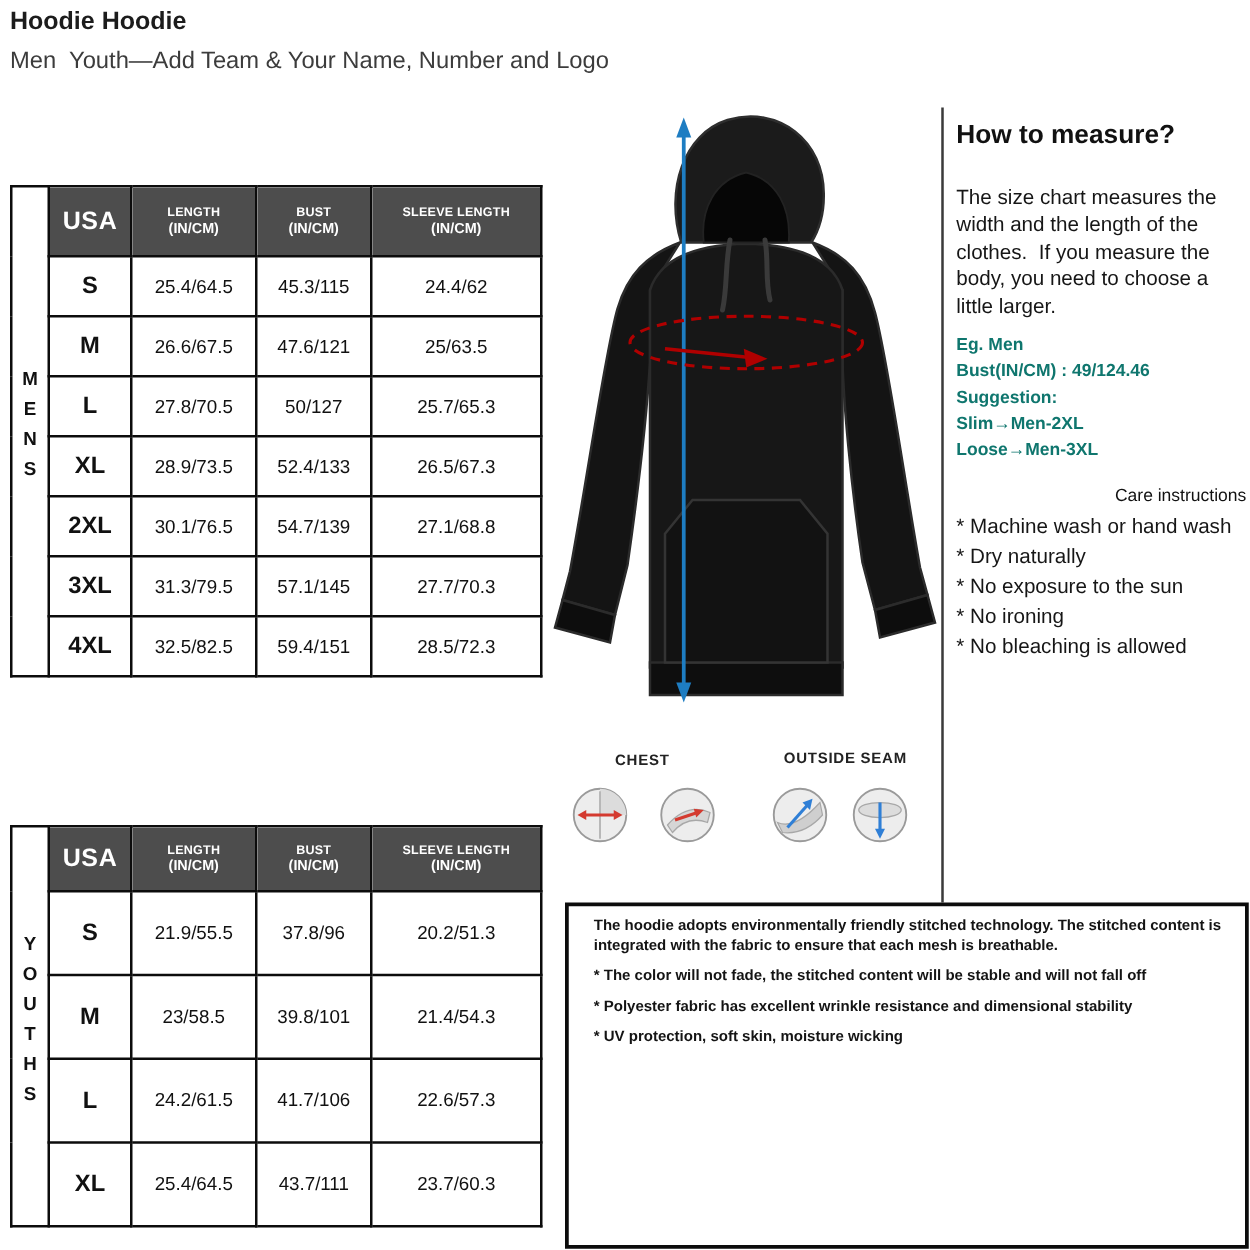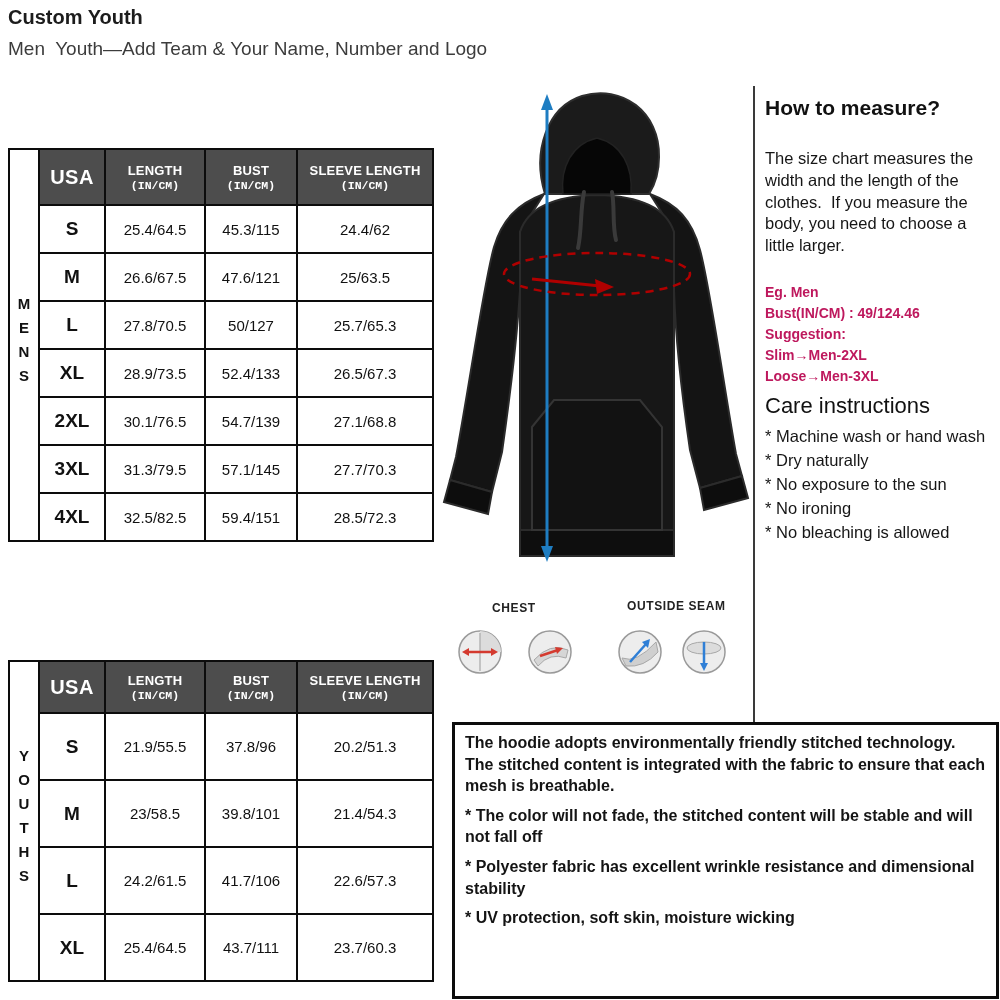--- a/index.html
+++ b/index.html
@@ -8,22 +8,22 @@
     font-family:"Liberation Sans", sans-serif; color:#111; overflow:hidden;
   }
   
   .title { position:absolute; left:8px; top:6px; font-size:20px; font-weight:700; color:#1c1c1c; }
   .subtitle { position:absolute; left:8px; top:38px; font-size:19px; font-weight:400; color:#3c3c3c; white-space:pre-wrap; }
 
   
   table.size-table { position:absolute; border-collapse:collapse; table-layout:fixed; background:#fff; }
   .size-table td, .size-table th { border:2px solid #0c0c0c; text-align:center; vertical-align:middle; padding:0; overflow:hidden; }
   .size-table th { background:#4d4d4d; color:#fff; font-weight:700; }
-  .size-table th .h1 { display:block; font-size:13px; letter-spacing:.2px; }
-  .size-table th .h2 { display:block; font-size:11.5px; margin-top:1px;font-family:Liberation Mono, monospace; }
+  .size-table th .h1 { display:block; font-size:10px; letter-spacing:.2px; }
+  .size-table th .h2 { display:block; font-size:11.5px; margin-top:1px; }
   .size-table th.usa { font-size:20px; letter-spacing:.5px; }
   .size-table td.sz  { font-weight:700; font-size:19px; }
   .size-table td.val { font-weight:400; font-size:15px; }
   .size-table td.side { background:#fff; }
   .side-vert { display:inline-block; writing-mode:vertical-lr; text-orientation:upright; font-weight:700; font-size:15px; letter-spacing:7px; }
   #mens-table { left:8px; top:148px; width:424px; }
   #mens-table tr { height:48px; }
   #mens-table tr:first-child { height:56px; }
   #youths-table { left:8px; top:660px; width:424px; }
   #youths-table tr { height:67px; }
@@ -34,37 +34,37 @@
   .measure-label { position:absolute; font-size:12px; font-weight:700; color:#222; letter-spacing:.6px; }
   #chest-label { left:492px; top:601px; }
   #seam-label  { left:627px; top:599px; }
   .mini-icon { position:absolute; width:48px; height:48px; top:628px; }
 
   
   #divider { position:absolute; left:753px; top:86px; width:2px; height:636px; background:#3a3a3a; }
   #right-col { position:absolute; left:765px; top:96px; width:232px; }
   .htm-title { font-size:21px; font-weight:600; color:#111; }
   .htm-body { margin-top:28px; font-size:16.5px; line-height:1.32; color:#161616; white-space:pre-wrap; }
-  .htm-example { margin-top:25px; font-size:14px; font-weight:700; line-height:1.5; color:#be185d; }
-  .care-title { margin-top:6px; font-size:22px; color:#111; }
+  .htm-example { margin-top:8px; font-size:14px; font-weight:700; line-height:1.5; color:#0f766e; }
+  .care-title { margin-top:18px; font-size:14px; color:#111;text-align:right; }
   .care-list { margin-top:6px; font-size:16.5px; line-height:1.45; color:#161616; }
 
   
   #features-box {
     position:absolute; left:452px; top:722px; width:547px; height:277px;
     box-sizing:border-box; border:3px solid #0c0c0c; padding:7px 10px;
   }
-  #features-box p { margin:0 0 8px 0; font-size:16px; font-weight:700; line-height:1.35; color:#141414; }
+  #features-box p { margin:0 0 8px 10px; font-size:12px; font-weight:700; line-height:1.35; color:#141414; }
 </style>
 </head>
 <body>
 
 <div id="page">
 
-  <div class="title">Custom Youth</div>
+  <div class="title">Hoodie Hoodie</div>
   <div class="subtitle">Men  Youth—Add Team &amp; Your Name, Number and Logo</div>
 
   <table class="size-table" id="mens-table">
     <colgroup>
         <col style="width:30px">
         <col style="width:66px">
         <col style="width:100px">
         <col style="width:92px">
         <col style="width:136px">
       </colgroup>

